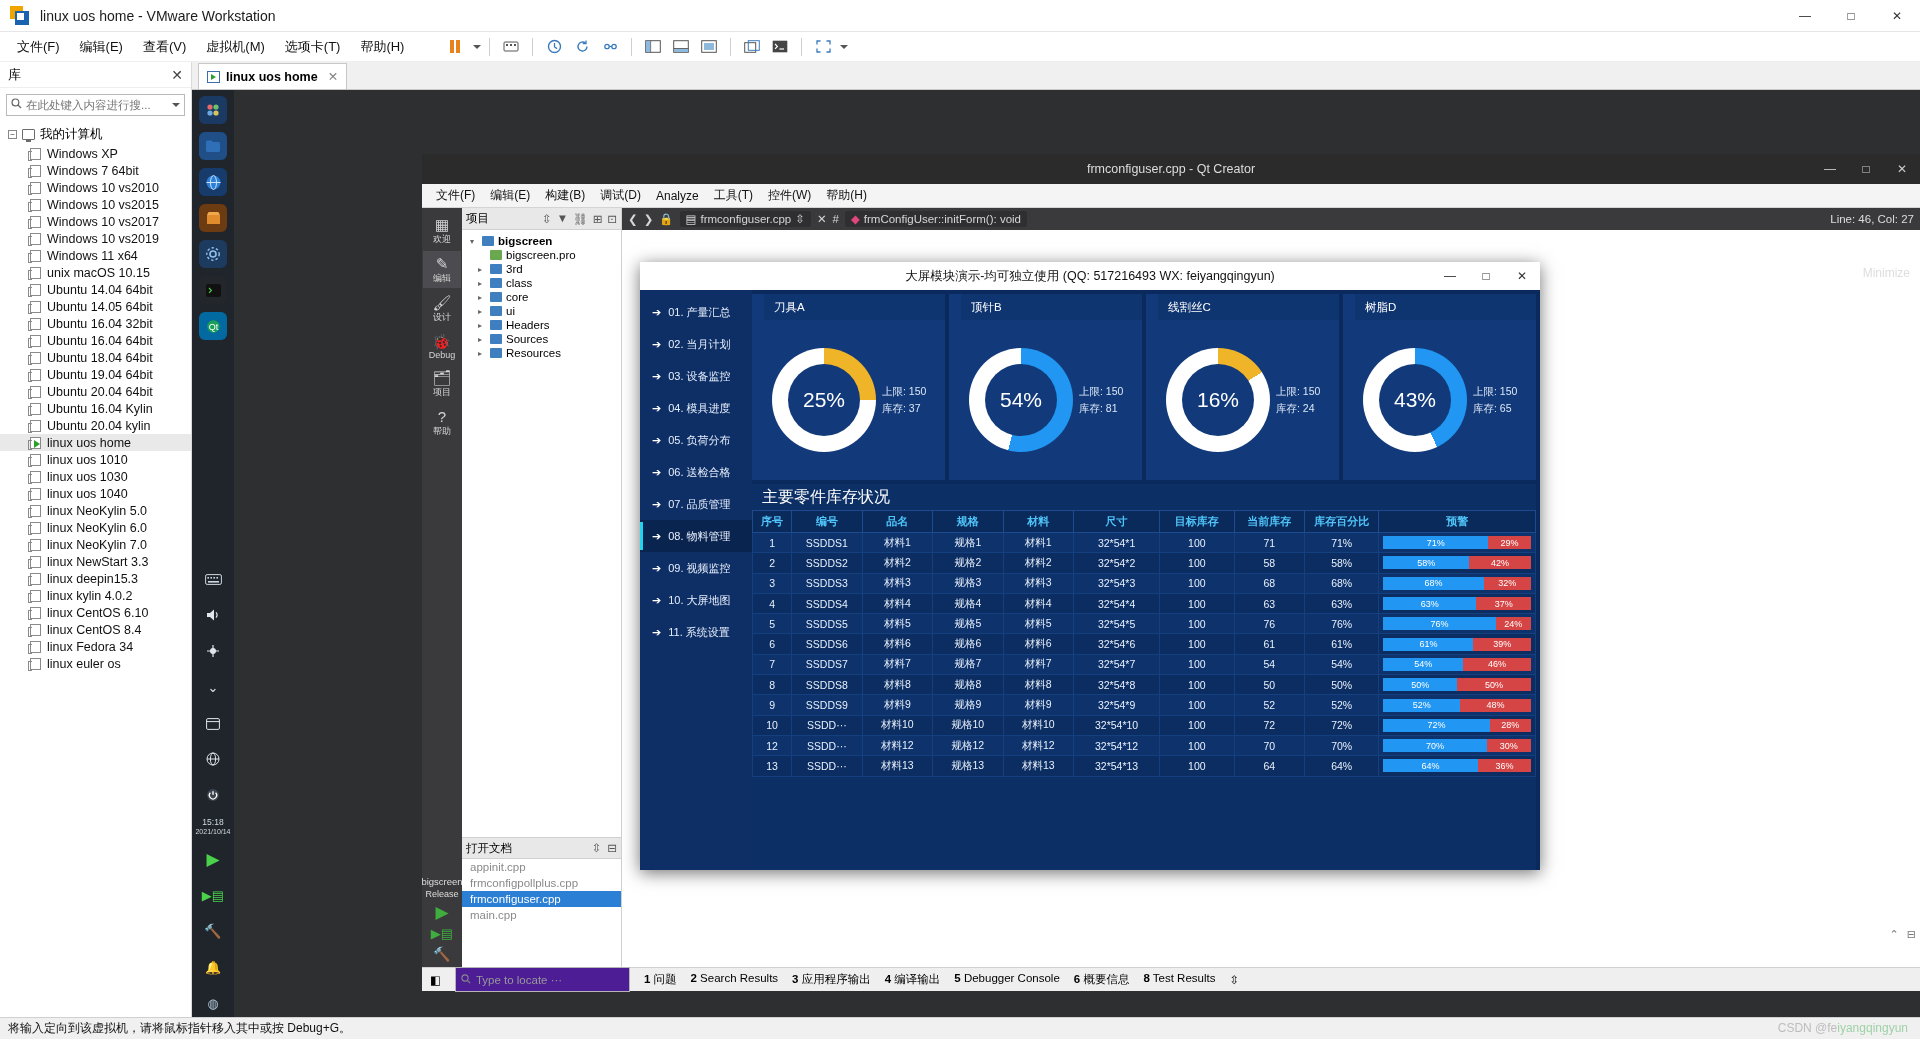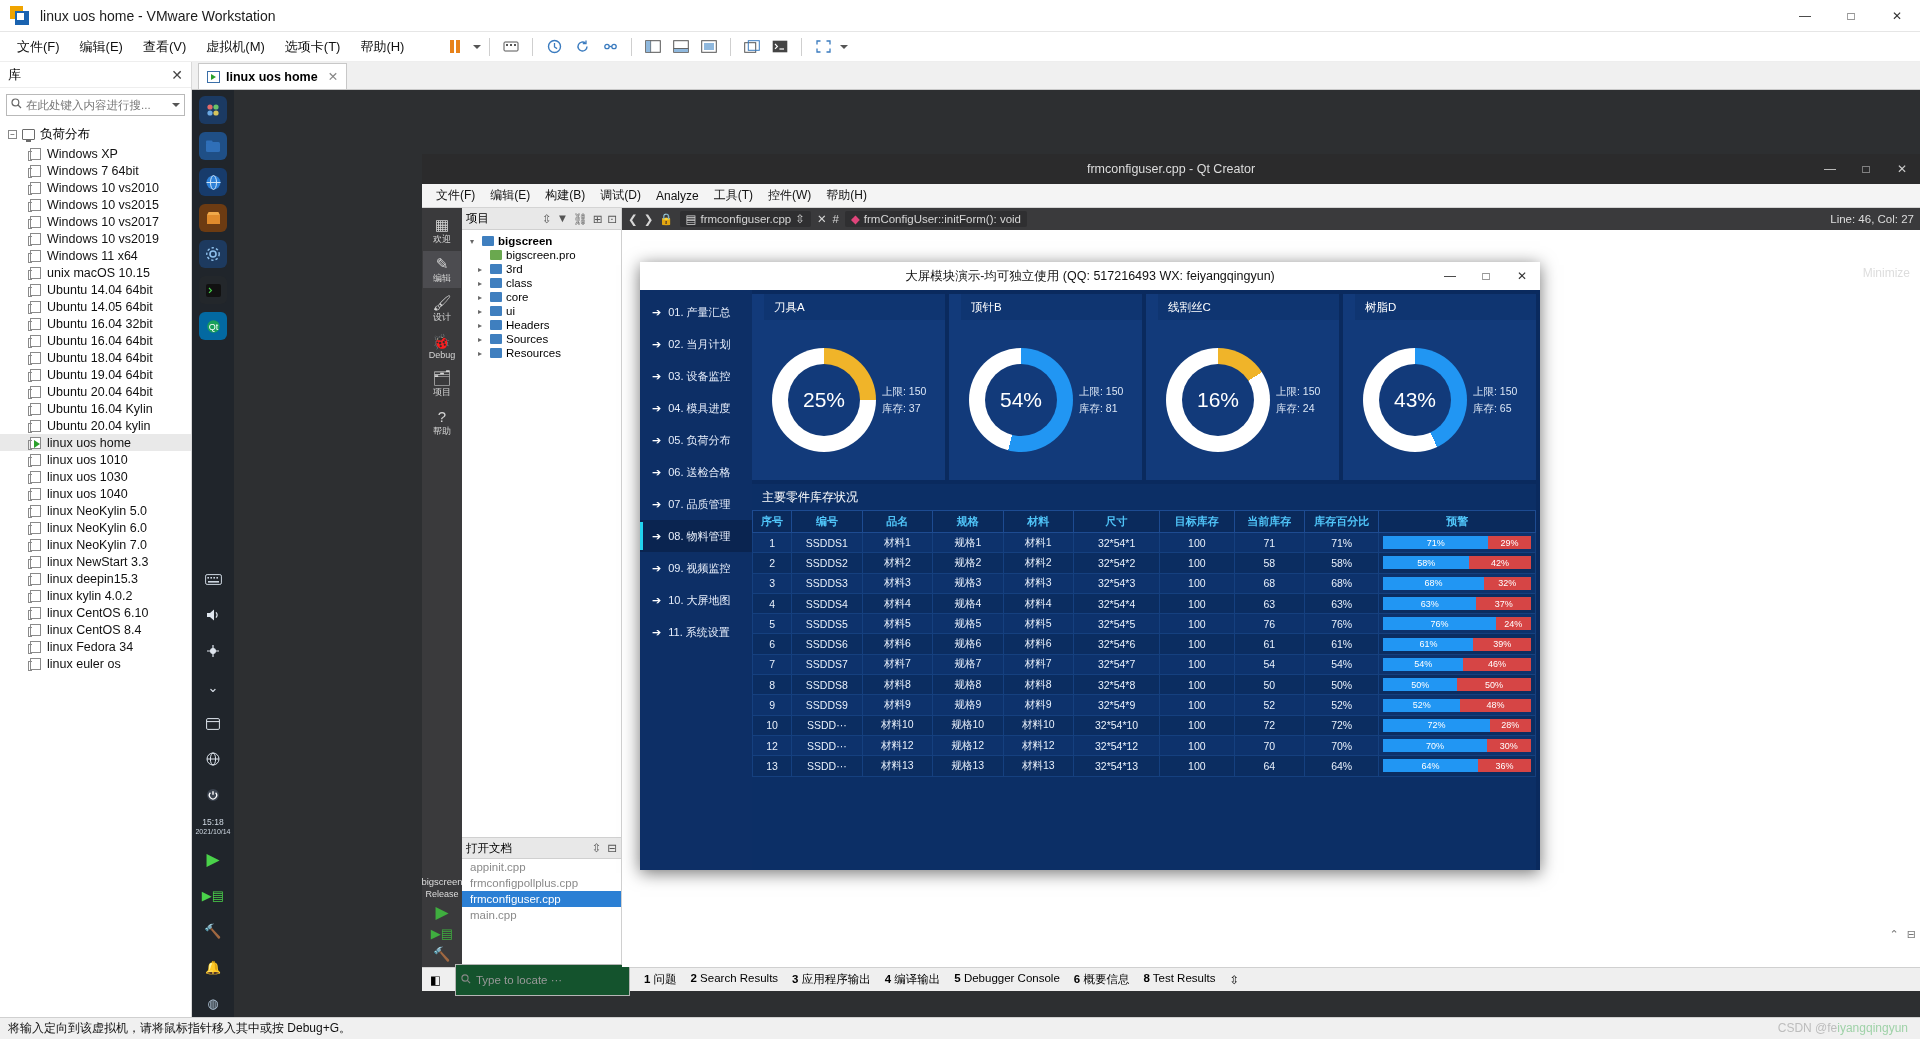--- a/index.html
+++ b/index.html
@@ -98,21 +98,21 @@
   .opitem{padding:2px 8px;color:#8a8a8a;font-size:11.5px;}
   .opitem.sel{background:#2b7fd4;color:#fff;}
 
   .qt-edit { flex:1; background:#fff; display:flex; flex-direction:column; min-width:0; position:relative;}
   .qt-edtools{height:22px;background:#3a3a3c;display:flex;align-items:center;gap:6px;padding:0 6px;color:#d6d6d6;font-size:11.5px;}
   .qt-edtools .chip{display:flex;align-items:center;gap:4px;background:#2f2f31;padding:1px 6px;border-radius:2px;}
   .lineinfo{margin-left:auto;color:#ddd;font-size:11.5px;}
   .codearea{flex:1;background:#fff;position:relative;overflow:hidden;}
 
   .qt-status{height:24px;background:#efefef;border-top:1px solid #d0d0d0;display:flex;align-items:center;gap:14px;padding:0 8px;font-size:11.5px;}
-  .qt-status .locate{display:flex;align-items:center;gap:5px;border:1px solid #b5b5b5;background:#14532d;height:32px;padding:0 5px;color:#999;width:175px;}
+  .qt-status .locate{display:flex;align-items:center;gap:5px;border:1px solid #b5b5b5;background:#4c1d95;height:25px;padding:0 5px;color:#999;width:175px;}
 
   
   .demo { position:absolute; left:448px; top:172px; width:900px; height:608px; background:#0b2a57; box-shadow:0 3px 16px rgba(0,0,0,.55); display:flex; flex-direction:column;}
   .demo-title{height:28px;background:#fff;display:flex;align-items:center;justify-content:center;position:relative;font-size:12.5px;color:#111;}
   .demo-title .btns{position:absolute;right:0;top:0;height:28px;display:flex;}
   .demo-title .btns div{width:36px;height:28px;display:flex;align-items:center;justify-content:center;font-size:12px;color:#333;}
   .demo-body{flex:1;display:flex;min-height:0;background:#0a2a5e;}
 
   .demo-nav{width:112px;flex:0 0 112px;background:#0d2f66;padding-top:6px;}
   .nav-it{height:32px;display:flex;align-items:center;gap:7px;padding-left:12px;color:#e7eefb;font-size:11px;position:relative;}
@@ -126,21 +126,21 @@
   .card-h{height:26px;display:flex;align-items:center;padding-left:10px;color:#fff;font-size:11.5px;background:#0f3担;}
   .card-h{background:#0f3571;}
   .card-b{flex:1;display:flex;align-items:center;gap:6px;padding:0 8px;}
   .donutwrap{position:relative;width:104px;height:104px;flex:0 0 auto;}
   .donut{width:104px;height:104px;border-radius:50%;}
   .donut:after{content:"";position:absolute;left:16px;top:16px;width:72px;height:72px;background:#123a7a;border-radius:50%;}
   .donut-val{position:absolute;inset:0;display:flex;align-items:center;justify-content:center;color:#fff;font-size:21px;z-index:2;}
   .card-info{color:#dbe6f5;font-size:10.5px;line-height:17px;}
 
   .tblbox{flex:1;margin-top:4px;background:#0c2f66;display:flex;flex-direction:column;min-height:0;}
-  .tbl-title{height:26px;display:flex;align-items:center;padding-left:10px;color:#fff;font-size:12px;}
+  .tbl-title{height:26px;display:flex;align-items:center;padding-left:10px;color:#fff;font-size:16px;}
   table.inv{width:100%;border-collapse:collapse;table-layout:fixed;}
   table.inv th{background:#0a2a5c;color:#4fc3f7;font-size:11px;font-weight:bold;height:22px;border:1px solid #1d4b91;}
   table.inv td{color:#e8f0fb;font-size:10.5px;height:20.3px;text-align:center;border:1px solid #15407f;background:#0d3June;}
   table.inv td{background:#0d326c;}
   table.inv tr:nth-child(even) td{background:#0b2d61;}
   .bar{display:flex;height:13px;width:100%;font-size:9px;color:#fff;}
   .bar .a{background:#2196f3;display:flex;align-items:center;justify-content:center;}
   .bar .b{background:#d64545;display:flex;align-items:center;justify-content:center;}
   .minbtn{position:absolute;right:10px;top:176px;color:#ddd;font-size:12px;}
 
@@ -268,21 +268,21 @@
               <line x1="7" y1="7" x2="10" y2="10" stroke="#666" stroke-width="1.3"></line>
             </svg>
         </span>
         <input placeholder="在此处键入内容进行搜..." style="">
         <span class="caret" style="margin-left:auto"></span>
       </div>
       <div class="lib-tree">
         <div class="tree-root">
           <span class="expander">−</span>
           <span class="monitor-ic"></span>
-          <span>负荷分布</span>
+          <span>我的计算机</span>
         </div>
         <div id="vmlist">
             <div class="vm-item">
               <span class="vmbox"></span>
               <span>Windows XP</span>
             </div>
             <div class="vm-item">
               <span class="vmbox"></span>
               <span>Windows 7 64bit</span>
             </div>

